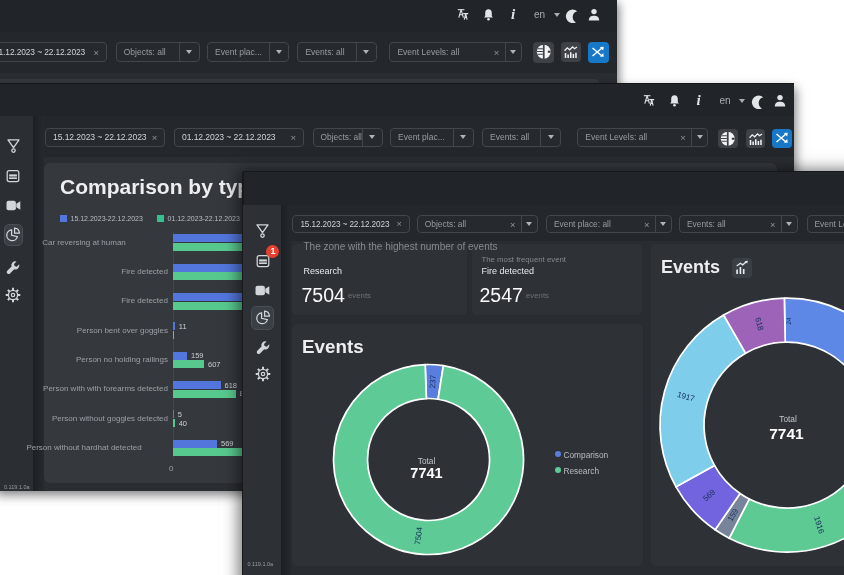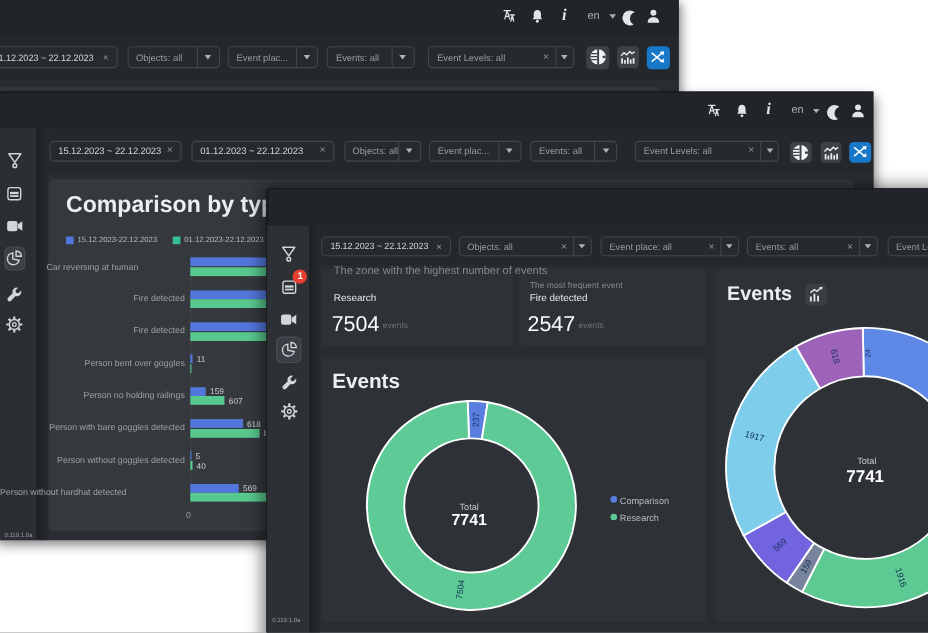--- a/index.html
+++ b/index.html
@@ -217,31 +217,31 @@
 <div class="abs" style="left:173px;top:301.7px;width:95px;height:8px;background:#58c98e;z-index:12"></div>
 <div class="abs" style="left:0px;top:325.7px;width:168px;text-align:right;font-size:8px;color:#9aa0a6;z-index:12;white-space:nowrap">Person bent over goggles</div>
 <div class="abs" style="left:173px;top:322.3px;width:1.8px;height:8px;background:#5376dc;z-index:12"></div>
 <div class="abs" style="left:173px;top:331.09999999999997px;width:0.9px;height:8px;background:#58c98e;z-index:12"></div>
 <div class="abs" style="left:178.8px;top:321.8px;font-size:7.5px;color:#ccd0d4;z-index:12">11</div>
 <div class="abs" style="left:0px;top:355.0px;width:168px;text-align:right;font-size:8px;color:#9aa0a6;z-index:12;white-space:nowrap">Person no holding railings</div>
 <div class="abs" style="left:173px;top:351.6px;width:14px;height:8px;background:#5376dc;z-index:12"></div>
 <div class="abs" style="left:173px;top:360.4px;width:31px;height:8px;background:#58c98e;z-index:12"></div>
 <div class="abs" style="left:191px;top:351.1px;font-size:7.5px;color:#ccd0d4;z-index:12">159</div>
 <div class="abs" style="left:208px;top:359.9px;font-size:7.5px;color:#ccd0d4;z-index:12">607</div>
-<div class="abs" style="left:0px;top:384.4px;width:168px;text-align:right;font-size:8px;color:#9aa0a6;z-index:12;white-space:nowrap">Person with bare goggles detected</div>
+<div class="abs" style="left:0px;top:384.4px;width:168px;text-align:right;font-size:8px;color:#9aa0a6;z-index:12;white-space:nowrap">Person with with forearms detected</div>
 <div class="abs" style="left:173px;top:381.0px;width:47.5px;height:8px;background:#5376dc;z-index:12"></div>
 <div class="abs" style="left:173px;top:389.79999999999995px;width:62.5px;height:8px;background:#58c98e;z-index:12"></div>
 <div class="abs" style="left:224.5px;top:380.5px;font-size:7.5px;color:#ccd0d4;z-index:12">618</div>
 <div class="abs" style="left:239.5px;top:389.29999999999995px;font-size:7.5px;color:#ccd0d4;z-index:12">851</div>
 <div class="abs" style="left:0px;top:413.7px;width:168px;text-align:right;font-size:8px;color:#9aa0a6;z-index:12;white-space:nowrap">Person without goggles detected</div>
 <div class="abs" style="left:173px;top:410.3px;width:0.7px;height:8px;background:#5376dc;z-index:12"></div>
 <div class="abs" style="left:173px;top:419.09999999999997px;width:1.7px;height:8px;background:#58c98e;z-index:12"></div>
 <div class="abs" style="left:177.7px;top:409.8px;font-size:7.5px;color:#ccd0d4;z-index:12">5</div>
 <div class="abs" style="left:178.7px;top:418.59999999999997px;font-size:7.5px;color:#ccd0d4;z-index:12">40</div>
-<div class="abs" style="left:0px;top:443.0px;width:168px;text-align:left;font-size:8px;color:#9aa0a6;z-index:12;white-space:nowrap">Person without hardhat detected</div>
+<div class="abs" style="left:0px;top:443.0px;width:168px;text-align:center;font-size:8px;color:#9aa0a6;z-index:12;white-space:nowrap">Person without hardhat detected</div>
 <div class="abs" style="left:173px;top:439.6px;width:44px;height:8px;background:#5376dc;z-index:12"></div>
 <div class="abs" style="left:173px;top:448.4px;width:95px;height:8px;background:#58c98e;z-index:12"></div>
 <div class="abs" style="left:221px;top:439.1px;font-size:7.5px;color:#ccd0d4;z-index:12">569</div>
 <div class="abs" style="left:243px;top:172px;width:620px;height:420px;background:#25282c;box-shadow:-5px -3px 14px rgba(0,0,0,.5);z-index:20"></div>
 <div class="abs" style="left:243px;top:172px;width:620px;height:33px;background:#212529;z-index:21"></div>
 <div class="abs" style="left:243px;top:171px;width:620px;height:1.4px;background:#15181b;z-index:21"></div>
 <div class="abs" style="left:242px;top:172px;width:1.6px;height:420px;background:#17191c;z-index:21"></div>
 <div class="abs" style="left:243px;top:205px;width:620px;height:36px;background:#24282c;z-index:21"></div>
 <div class="abs" style="left:243px;top:241px;width:620px;height:351px;background:#292c30;z-index:21"></div>
 <div class="abs" style="left:243px;top:205px;width:38px;height:387px;background:#2d3035;z-index:21"></div>

